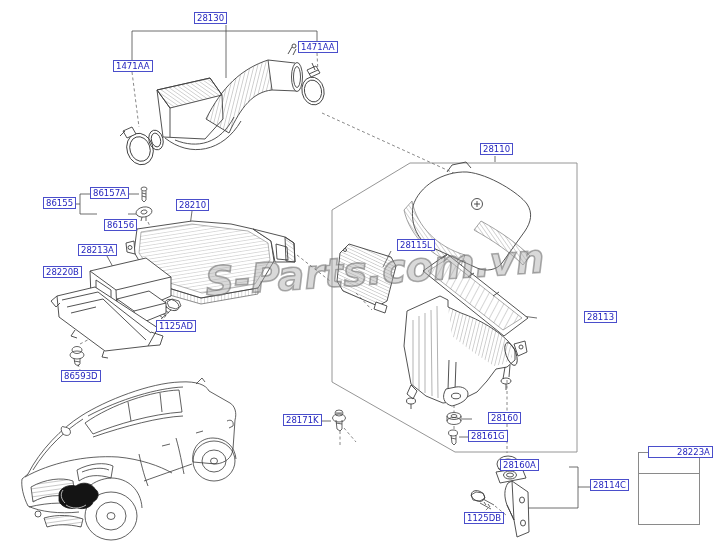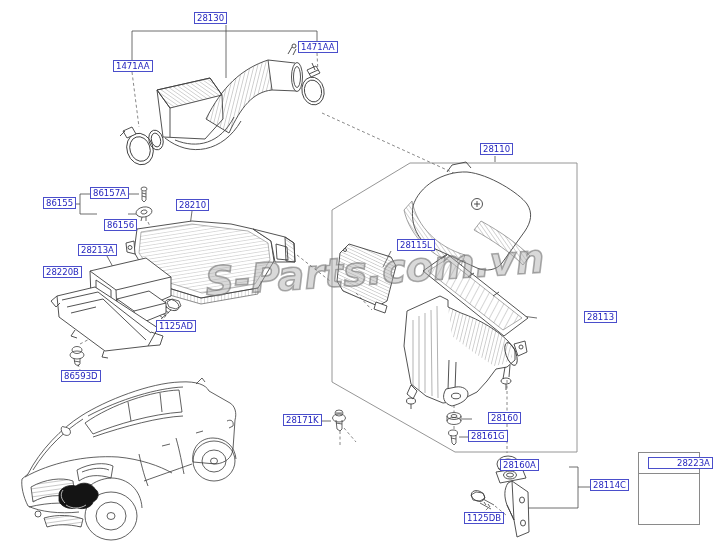--- a/index.html
+++ b/index.html
@@ -374,15 +374,15 @@
 <div class="part-label" style="left:373px;top:239px;margin-left:24px;">28115L</div>
 <div class="part-label" style="left:156px;top:320px;">1125AD</div>
 <div class="part-label" style="left:536px;top:311px;margin-left:48px;">28113</div>
 <div class="part-label" style="left:61px;top:370px;">86593D</div>
 <div class="part-label" style="left:283px;top:414px;">28171K</div>
 <div class="part-label" style="left:472px;top:412px;margin-left:16px;">28160</div>
 <div class="part-label" style="left:468px;top:430px;">28161G</div>
 <div class="part-label" style="left:500px;top:459px;">28160A</div>
 <div class="part-label" style="left:590px;top:479px;">28114C</div>
 <div class="part-label" style="left:464px;top:512px;">1125DB</div>
-<div class="part-label" style="left:648px;top:457px;padding-left:28px;">28223A</div>
+<div class="part-label" style="left:648px;top:446px;padding-left:28px;">28223A</div>
 
 </div>
 
 </body></html>

